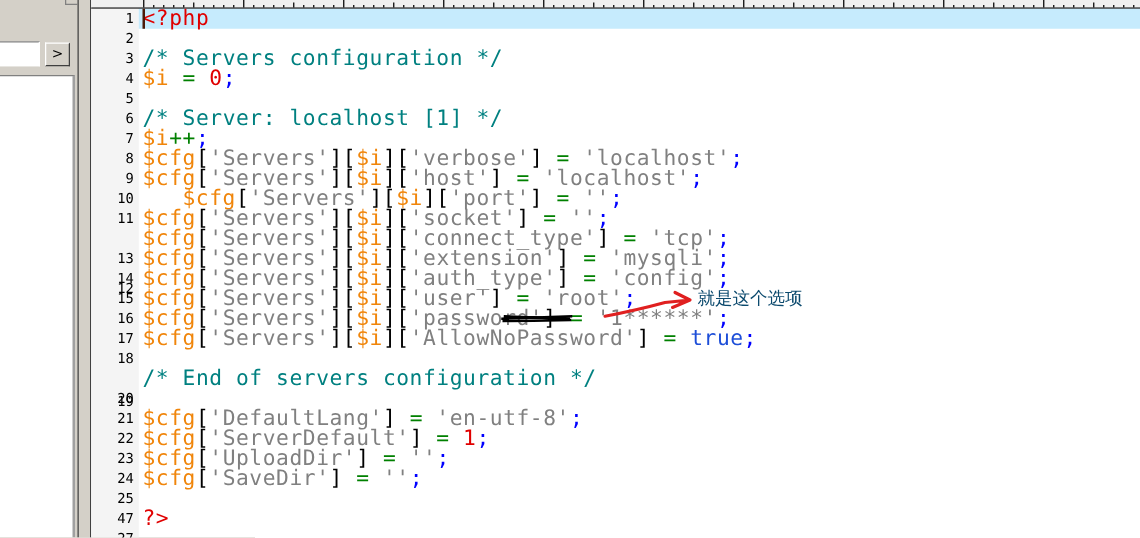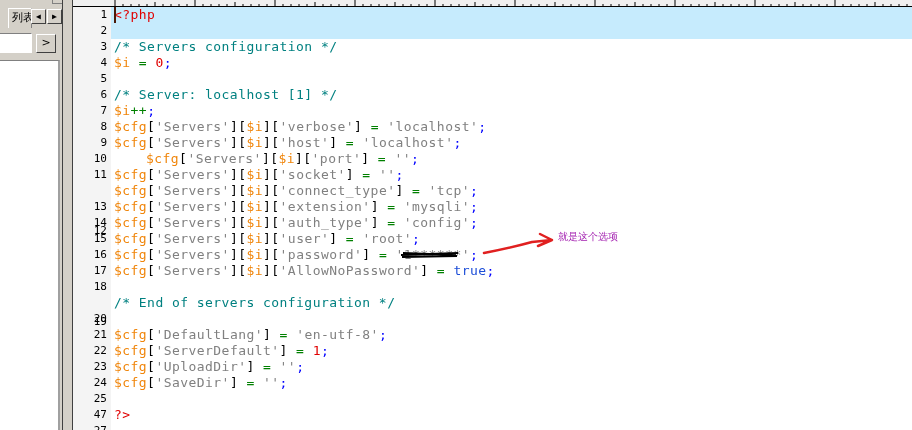--- a/index.html
+++ b/index.html
@@ -27,48 +27,43 @@
     border-top: 1px solid #808080; border-right: 2px solid #a0a0a0; }
   .splitter { position: absolute; left: 62px; top: 0; width: 11px; height: 430px; background: #d4d0c8;
     border-left: 1px solid #404040; border-right: 1px solid #404040; }
 
   
   .editor { position: absolute; left: 73px; top: 0; width: 839px; height: 430px; background: #fff; }
   .ruler { position: absolute; left: 0; top: 0; width: 839px; height: 7px; background: #f0f0f0; border-bottom: 1px solid #000; overflow: hidden; }
   .ruler svg { position: absolute; left: 0; top: 0; }
   .gutter { position: absolute; left: 0; top: 7px; width: 38px; height: 423px; background: #f4f4f4; }
   .line-num { position: absolute; left: 0; width: 34px; height: 16px; text-align: right; font-size: 11px; line-height: 16px; color: #000; }
-  .code-line { position: absolute; left: 41px; width: 798px; height: 32px; font-size: 13px; line-height: 16px; white-space: pre; letter-spacing: 0.45px; }
+  .code-line { position: absolute; left: 41px; width: 798px; height: 16px; font-size: 17px; line-height: 16px; white-space: pre; letter-spacing: 0.45px; }
   .code-line.current { background: #c6ebfd; }
   .caret { position: absolute; left: 41px; top: 7px; width: 2px; height: 16px; background: #4a1a0a; }
 
   .c-tag { color: #e00000; }
   .c-cmt { color: #008080; }
   .c-var { color: #f0850a; }
   .c-op  { color: #008000; }
   .c-str { color: #808080; }
   .c-num { color: #e00000; }
   .c-semi{ color: #0000ff; }
   .c-kw  { color: #1d4ed8; }
   .c-br  { color: #000000; }
 
   .redact { position: absolute; left: 400px; top: 250px; width: 58px; height: 8px; }
   .annotation { position: absolute; left: 484px; top: 228px; width: 200px; height: 30px; }
-  .annotation-text { position: absolute; left: 558px; top: 230px; font-family: "DejaVu Sans", sans-serif; font-size: 10px; color: #a21caf; white-space: nowrap; }
+  .annotation-text { position: absolute; left: 558px; top: 230px; font-family: "DejaVu Sans", sans-serif; font-size: 14px; color: #0c4a6e; white-space: nowrap; }
 </style>
 </head>
 <body>
 
 <div class="left-panel">
   <div class="top-frag"></div>
-  <div class="tab-strip">
-    <div class="tab-label">列表</div>
-    <div class="tab-arrow left">◀</div>
-    <div class="tab-arrow right">▶</div>
-  </div>
   <div class="nav-input"></div>
   <div class="nav-go">&gt;</div>
   <div class="list-area"></div>
 </div>
 <div class="splitter"></div>
 
 <div class="editor">
   <div class="ruler">
     <svg id="ruler-svg" width="839" height="7">
         <line x1="42" y1="0" x2="42" y2="7" stroke="#000" stroke-width="1"></line>

